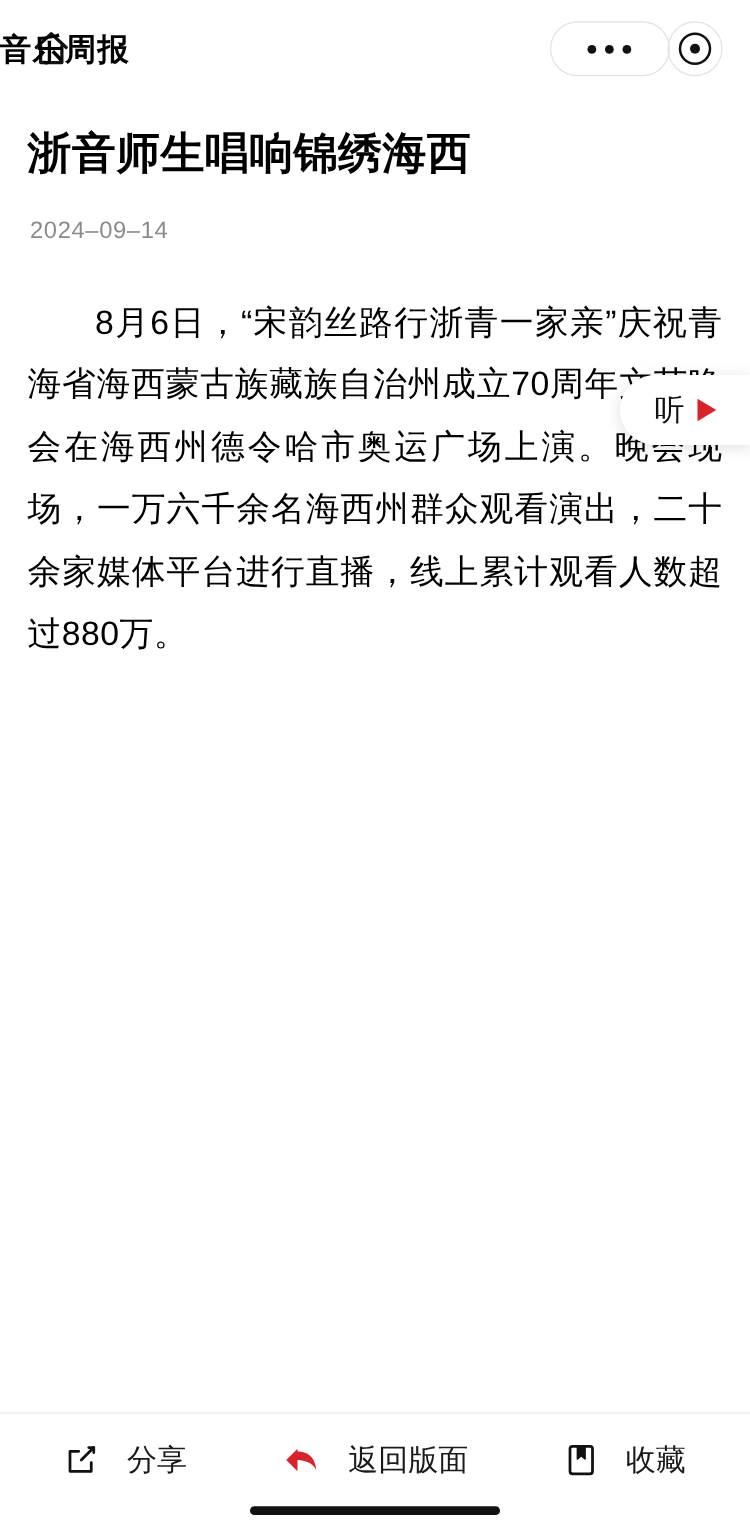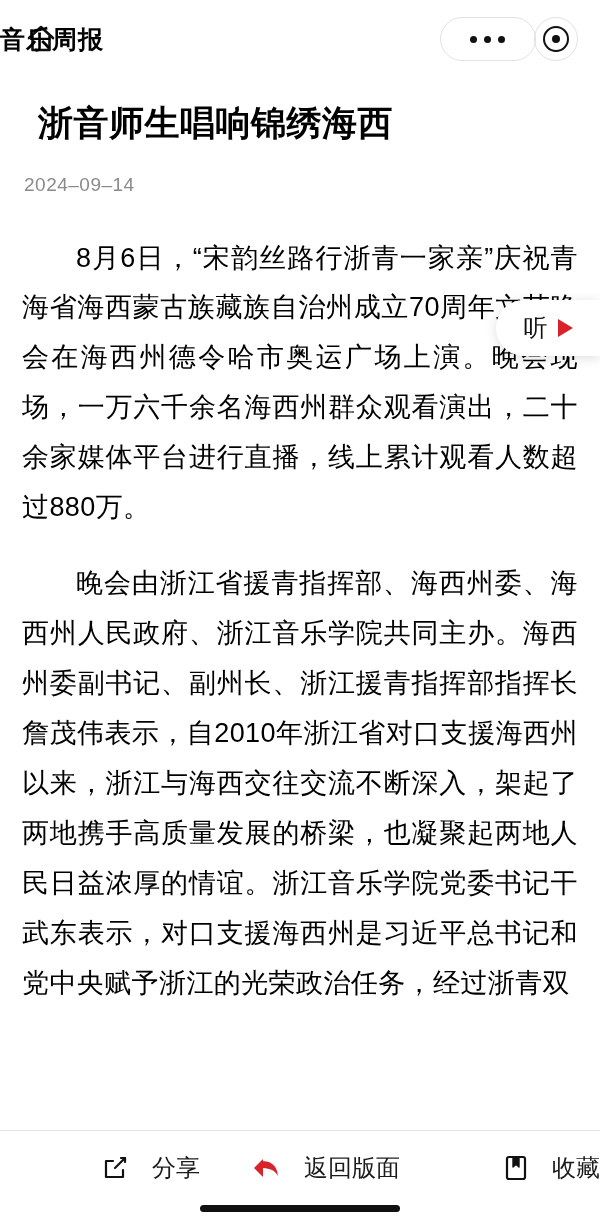--- a/index.html
+++ b/index.html
@@ -103,21 +103,21 @@
 
   
   .article {
     padding: 0 22px;
     box-sizing: border-box;
   }
   .headline {
     font-size: 35px;
     font-weight: bold;
     line-height: 1.3;
-    margin: 22px 0 0 16px;
+    margin: 22px 0 0 0;
     letter-spacing: 0.5px;
   }
   .date {
     color: #8a8a8a;
     font-size: 19px;
     margin: 28px 0 0 2px;
     letter-spacing: 0.5px;
   }
   .body-text {
     margin-top: 38px;
@@ -172,21 +172,21 @@
   .bottombar {
     height: 74px;
     display: flex;
     align-items: center;
     background: #ffffff;
   }
   .bottom-item {
     flex: 1;
     display: flex;
     align-items: center;
-    justify-content: flex-end;
+    justify-content: center;
     gap: 23px;
     font-size: 24px;
     color: #1a1a1a;
   }
   .home-indicator {
     height: 24px;
     display: flex;
     align-items: flex-start;
     justify-content: center;
     background: #fff;
@@ -233,21 +233,20 @@
         </span>
     </div>
   </div>
 </div>
 
 <div class="article">
   <h1 class="headline">浙音师生唱响锦绣海西</h1>
   <div class="date">2024–09–14</div>
   <div class="body-text">
     <p class="para">8月6日，“宋韵丝路行浙青一家亲”庆祝青海省海西蒙古族藏族自治州成立70周年文艺晚会在海西州德令哈市奥运广场上演。晚会现场，一万六千余名海西州群众观看演出，二十余家媒体平台进行直播，线上累计观看人数超过880万。</p>
-    <p class="para">晚会由浙江省援青指挥部、海西州委、海西州人民政府、浙江音乐学院共同主办。海西州委副书记、副州长、浙江援青指挥部指挥长詹茂伟表示，自2010年浙江省对口支援海西州以来，浙江与海西交往交流不断深入，架起了两地携手高质量发展的桥梁，也凝聚起两地人民日益浓厚的情谊。浙江音乐学院党委书记干武东表示，对口支援海西州是习近平总书记和党中央赋予浙江的光荣政治任务，经过浙青双</p>
   </div>
 </div>
 
 <div class="listen-btn">
   <span class="label">听</span>
   <span class="play"></span>
 </div>
 
 <div class="fade-bottom"></div>
 <div class="bottom-wrap">

